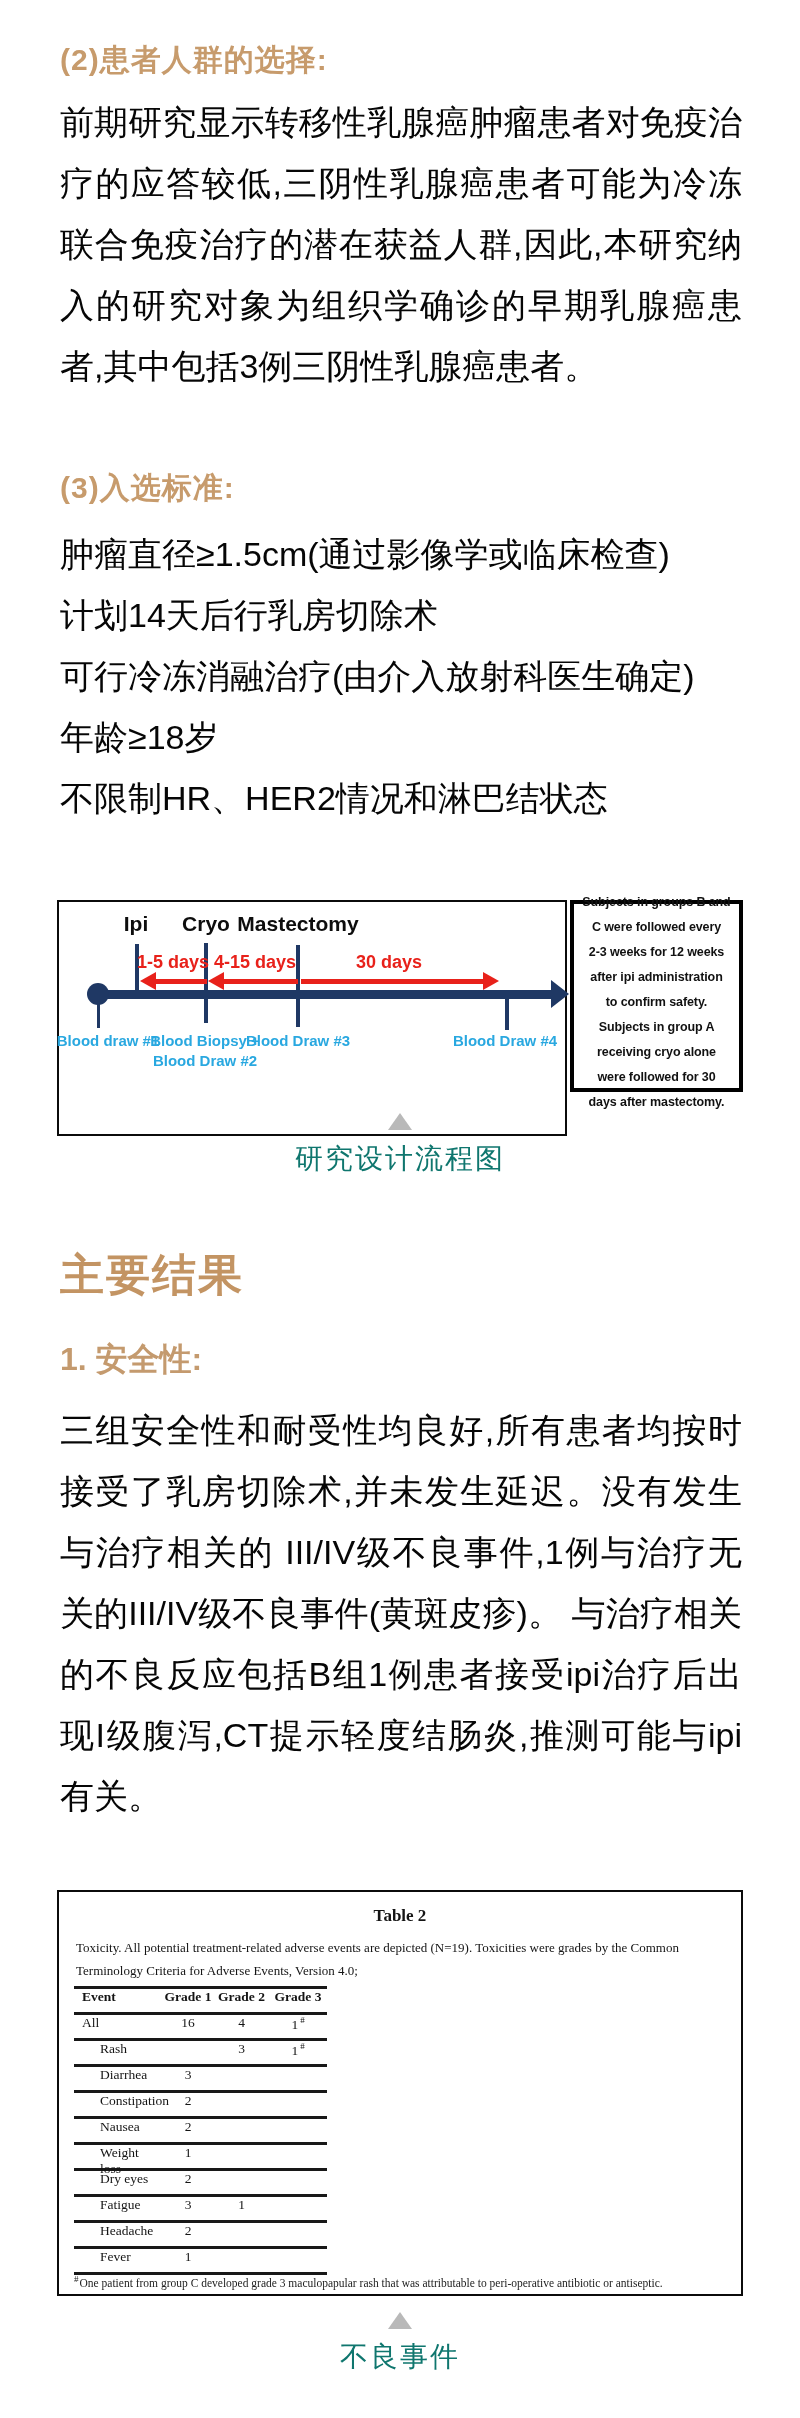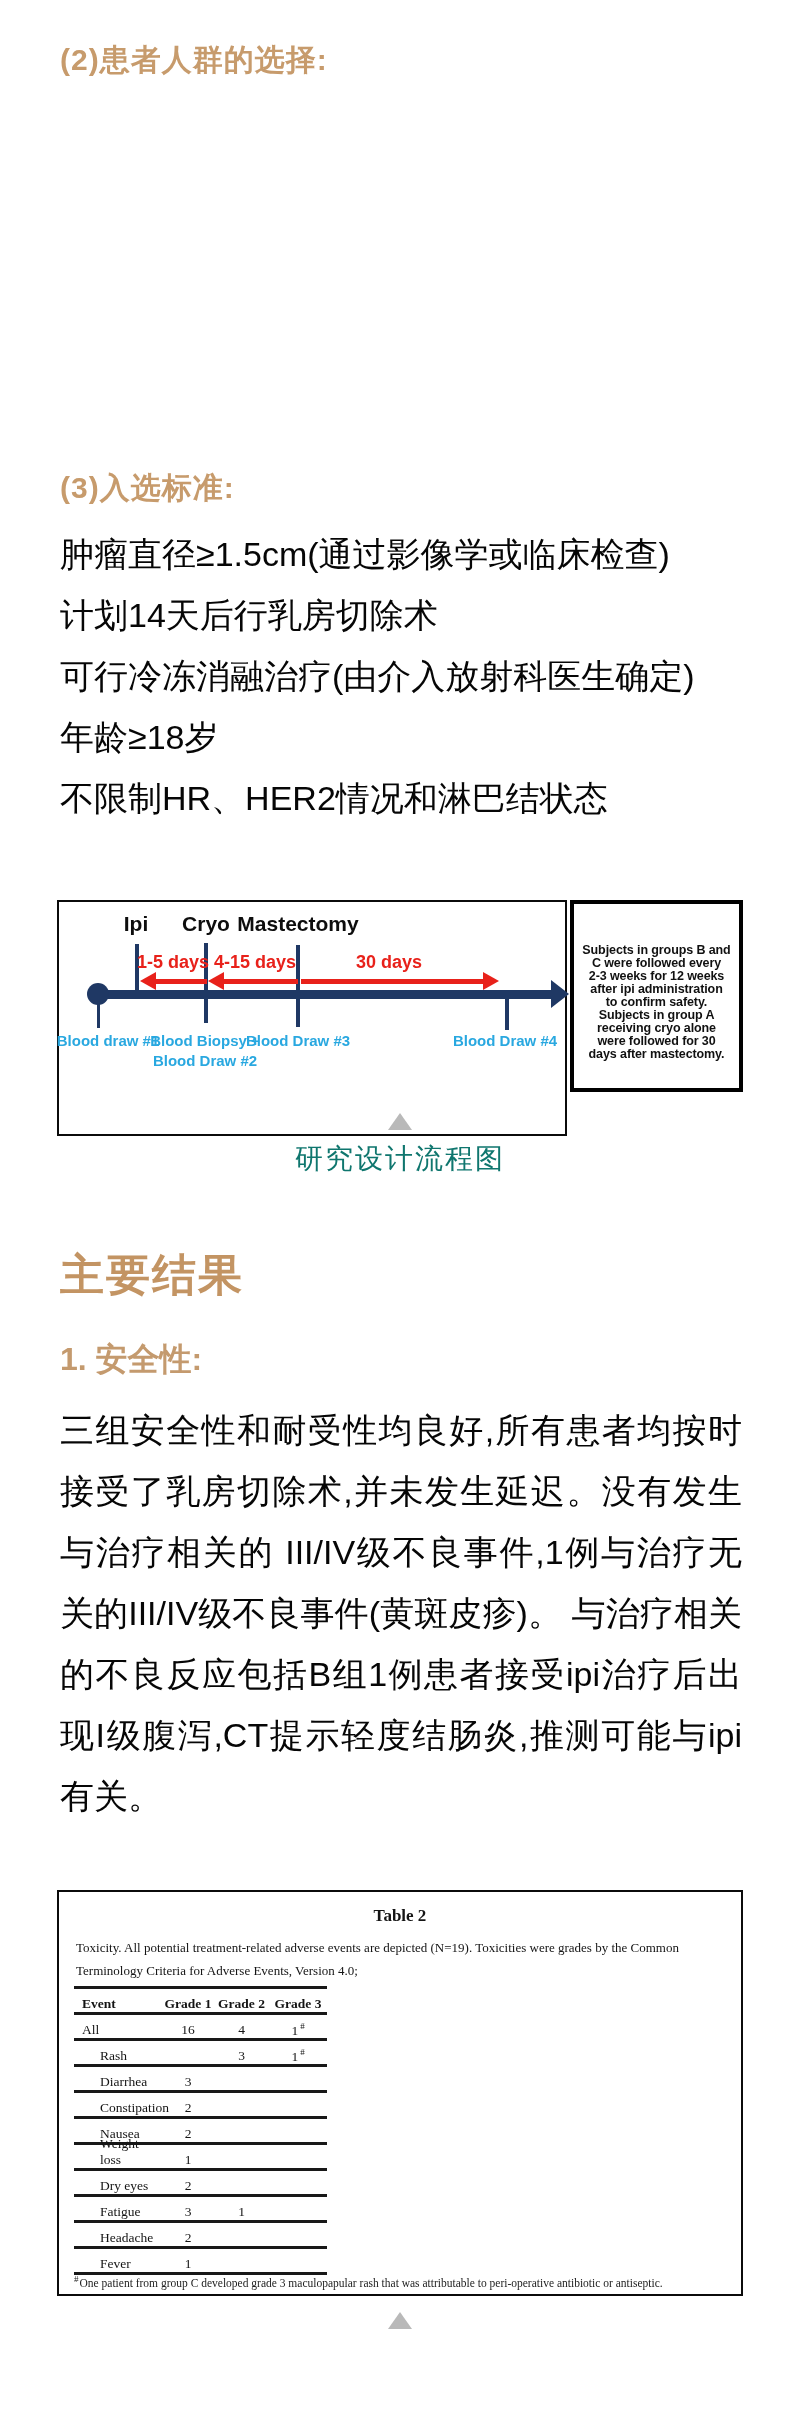--- a/index.html
+++ b/index.html
@@ -14,21 +14,21 @@
   
   .body-text{position:absolute;left:60px;width:682px;margin:0;font-size:34px;line-height:61px;
          color:#060606;text-align:justify;font-weight:500;}
   .crit-line{font-size:34px;line-height:61px;color:#060606;font-weight:500;}
   
   .fig1{position:absolute;left:57px;top:900px;width:686px;height:192px;}
   .tl-panel{position:absolute;left:0;top:0;width:510px;height:236px;border:2px solid #0b0b0b;
             box-sizing:border-box;background:#fff;}
   .note-box{position:absolute;left:513px;top:0;width:173px;height:192px;border:4px solid #000;
             box-sizing:border-box;background:#fff;display:flex;align-items:center;justify-content:center;}
-  .note-text{font-size:12.5px;line-height:13px;font-weight:600;text-align:center;color:#111;
+  .note-text{font-size:12.5px;line-height:25px;font-weight:600;text-align:center;color:#111;
             white-space:pre-line;letter-spacing:-0.1px;margin-top:13px;}
   .tl-label{position:absolute;top:10px;transform:translateX(-50%);font-size:21px;font-weight:bold;color:#0d0d0d;white-space:nowrap;}
   .tick{position:absolute;width:4px;background:#1F3864;}
   .tl-line{position:absolute;left:37px;top:88px;width:455px;height:9px;background:#1F3864;}
   .tl-head{position:absolute;left:492px;top:78px;width:0;height:0;
            border-top:14px solid transparent;border-bottom:14px solid transparent;border-left:18px solid #1F3864;}
   .tl-circle{position:absolute;left:28px;top:81px;width:22px;height:22px;border-radius:50%;background:#1F3864;}
   .tl-stem{position:absolute;left:38px;top:100px;width:3px;height:26px;background:#1F3864;}
   .red-shaft{position:absolute;top:77px;height:5px;background:#E8211A;}
   .red-head-l{position:absolute;top:70px;width:0;height:0;border-top:9px solid transparent;
@@ -40,36 +40,37 @@
   
   .cap-tri{position:absolute;left:50%;transform:translateX(-50%);width:0;height:0;
            border-left:12px solid transparent;border-right:12px solid transparent;border-bottom:17px solid #b9b9b9;}
   .cap-text{position:absolute;left:0;width:100%;margin:0;text-align:center;font-size:28px;color:#0f766e;letter-spacing:2px;}
   
   .fig2{position:absolute;left:57px;top:1890px;width:686px;height:406px;border:2px solid #0b0b0b;
         box-sizing:border-box;background:#fff;font-family:"Liberation Serif","DejaVu Serif",serif;color:#141414;}
   .t2-title{position:absolute;left:0;top:14px;width:100%;margin:0;text-align:center;font-size:17px;font-weight:bold;}
   .t2-desc{position:absolute;left:17px;top:44px;width:648px;margin:0;font-size:13px;line-height:23px;}
   .t2-grid{position:absolute;left:15px;top:94px;width:253px;}
-  .trow{display:flex;align-items:flex-end;height:23px;border-bottom:3px solid #181818;}
+  .trow{display:flex;align-items:flex-start;height:23px;border-bottom:3px solid #181818;}
   .trow.head{border-top:3px solid #181818;font-weight:bold;}
   .c-event{width:88px;padding-left:8px;box-sizing:border-box;font-size:13.5px;}
   .trow.ind .c-event{padding-left:26px;}
   .c-g{font-size:13.5px;text-align:center;}
   .c-g1{width:52px;} .c-g2{width:55px;} .c-g3{width:58px;}
   .c-g sup{font-size:9px;margin-left:2px;}
   .t2-foot{position:absolute;left:15px;top:382px;width:655px;margin:0;font-size:11.5px;color:#222;}
   .t2-foot sup{font-size:9px;margin-right:1px;}
 </style>
 </head>
 <body>
 
 <div class="page">
 
   <h2 class="sec-h" style="top:40px;">(2)患者人群的选择:</h2>
+  <p class="body-text" style="top:92px;">前期研究显示转移性乳腺癌肿瘤患者对免疫治疗的应答较低,三阴性乳腺癌患者可能为冷冻联合免疫治疗的潜在获益人群,因此,本研究纳入的研究对象为组织学确诊的早期乳腺癌患者,其中包括3例三阴性乳腺癌患者。</p>
 
   <h2 class="sec-h" style="top:468px;">(3)入选标准:</h2>
   <div class="body-text" style="top:524px;">
     <div class="crit-line">肿瘤直径≥1.5cm(通过影像学或临床检查)</div>
     <div class="crit-line">计划14天后行乳房切除术</div>
     <div class="crit-line">可行冷冻消融治疗(由介入放射科医生确定)</div>
     <div class="crit-line">年龄≥18岁</div>
     <div class="crit-line">不限制HR、HER2情况和淋巴结状态</div>
   </div>
 
@@ -194,14 +195,15 @@
         <div class="c-event">Fever</div>
         <div class="c-g c-g1">1</div>
         <div class="c-g c-g2"></div>
         <div class="c-g c-g3"></div>
       </div>
     </div>
     <p class="t2-foot"><sup>#</sup><span>One patient from group C developed grade 3 maculopapular rash that was attributable to peri-operative antibiotic or antiseptic.</span></p>
   </div>
 
   <div class="cap-tri" style="top:2312px;"></div>
+  <p class="cap-text" style="top:2338px;">不良事件</p>
 
 </div>
 
 </body></html>

